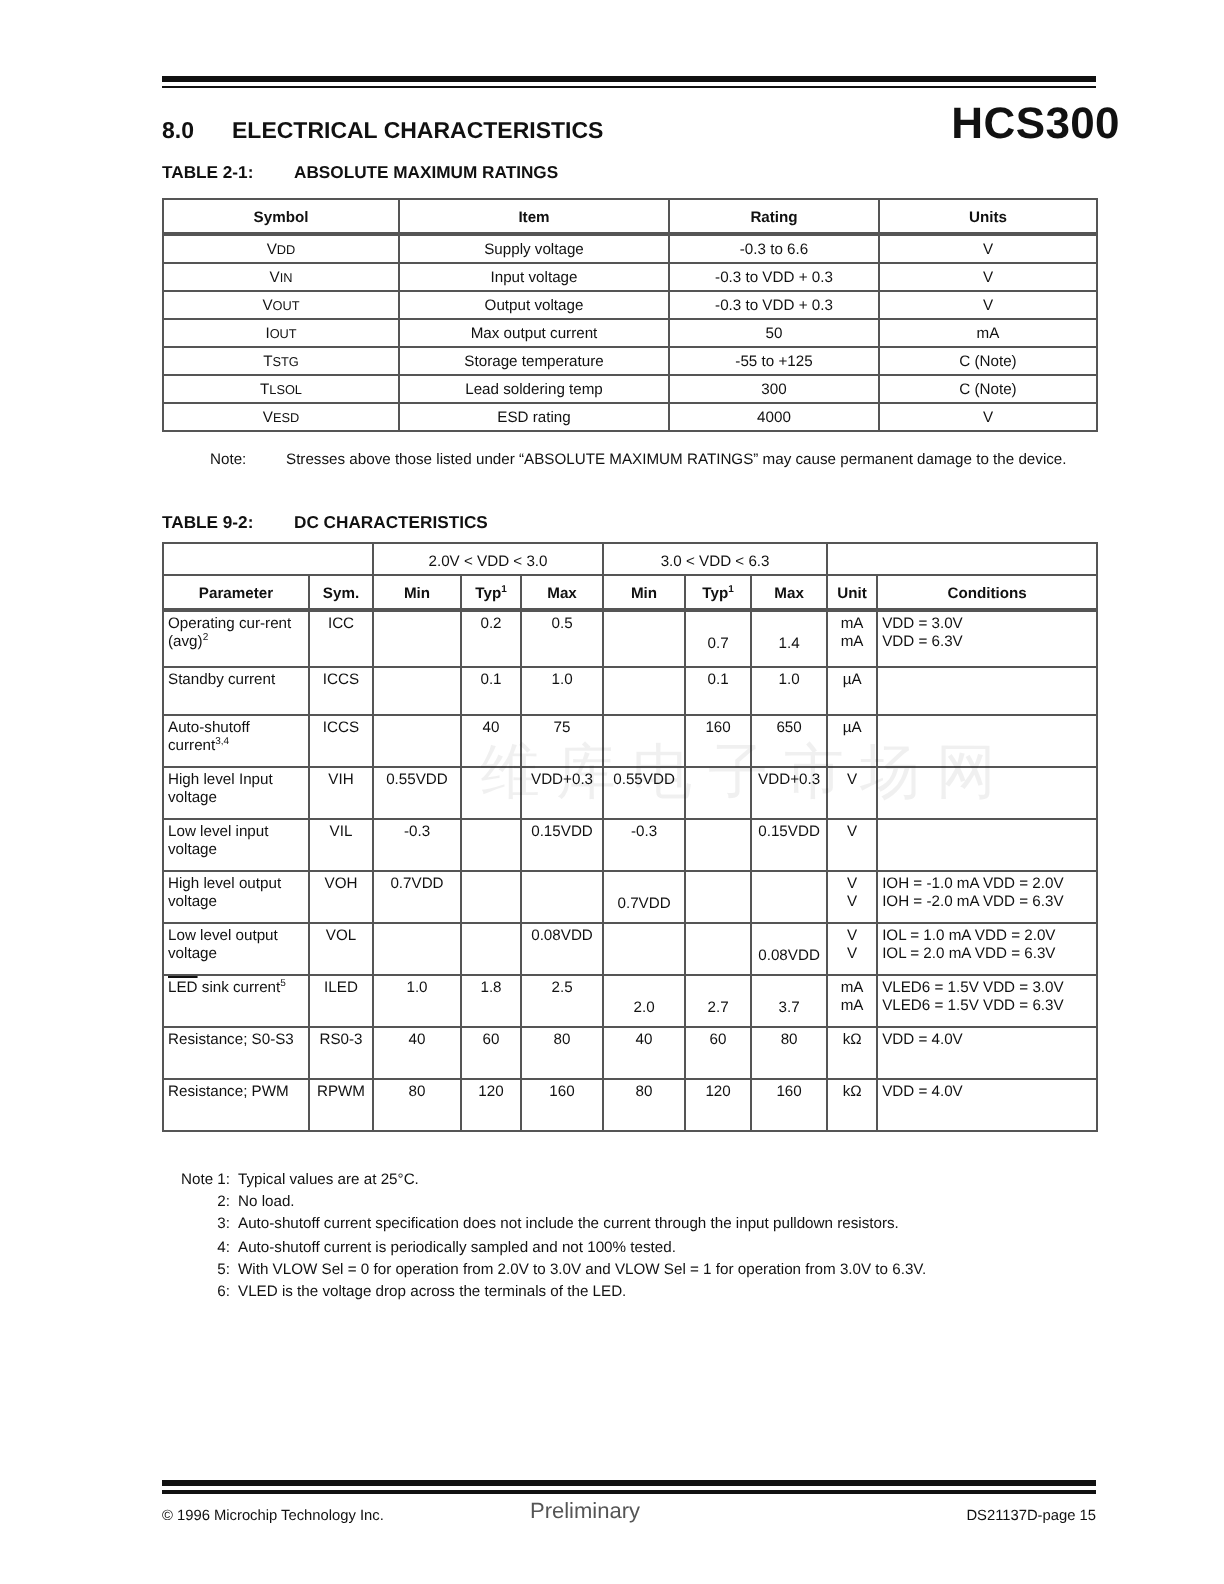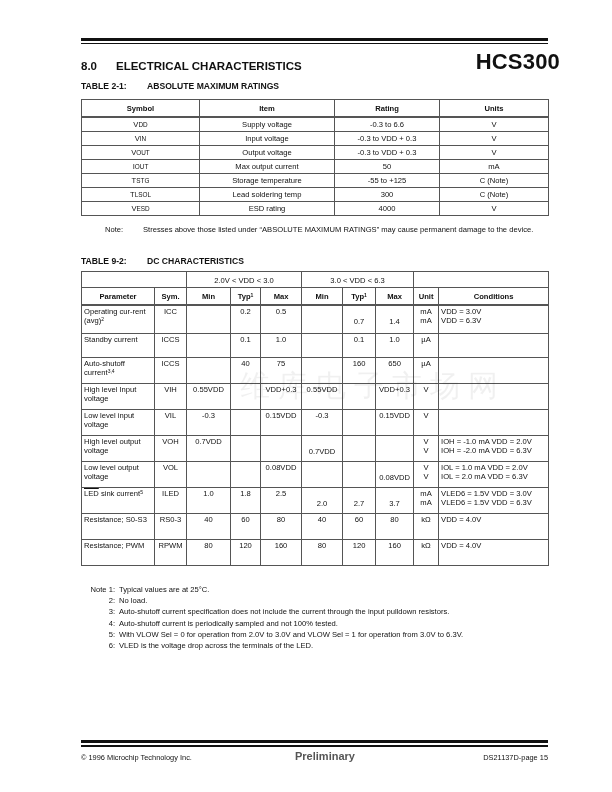--- a/index.html
+++ b/index.html
@@ -32,21 +32,21 @@
   .t2 .two { display: block; }
   .t2 .low { display: block; margin-top: 10px; }
   .overline { text-decoration: overline; }
   .notes2 { position: absolute; left: 81px; top: 584px; font-size: 7.6px; line-height: 11.2px; }
   .notes2 .row { white-space: nowrap; }
   .notes2 .lbl { display: inline-block; width: 38px; text-align: right; padding-right: 4px; box-sizing: border-box; }
   .watermark { position: absolute; left: 240px; top: 366px; font-size: 30px; color: rgba(0,0,0,0.06);
                letter-spacing: 8px; font-family: "DejaVu Serif", serif; pointer-events: none; }
   .footer { position: absolute; top: 750px; left: 81px; width: 467px; font-size: 7.4px; }
   .footer .left { position: absolute; left: 0; top: 3px; }
-  .footer .mid { position: absolute; left: 214px; top: 0; font-size: 11px; font-weight: bold; color: #555; }
+  .footer .mid { position: absolute; left: 184px; top: 0; font-size: 11px; font-weight: normal; color: #555; }
   .footer .right { position: absolute; right: 0; top: 3px; }
 </style>
 </head>
 <body>
 
 <div class="doc-title">HCS300</div>
 <div class="rule-thick" style="top:38px"></div>
 <div class="rule-thin" style="top:43px"></div>
 
 <div class="section-heading">

